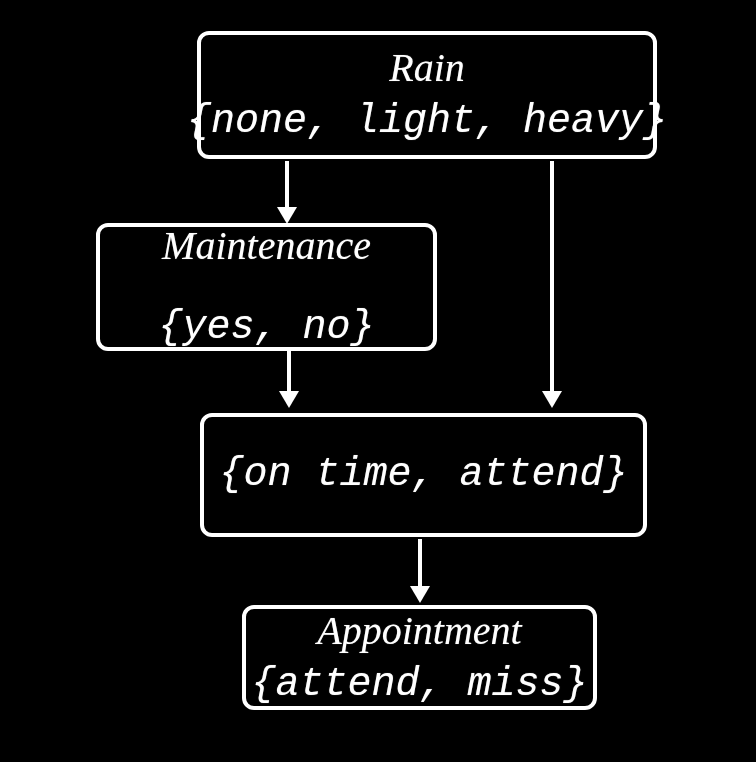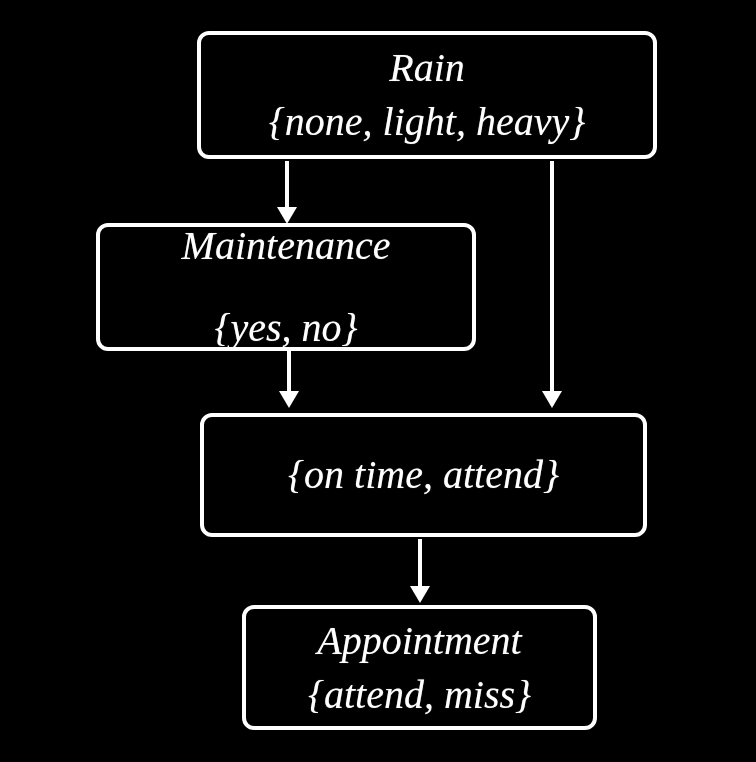--- a/index.html
+++ b/index.html
@@ -26,26 +26,26 @@
     flex-direction: column;
     align-items: center;
     justify-content: center;
     text-align: center;
     font-style: italic;
     font-size: 40px;
     line-height: 1.35;
     text-shadow: 0 0 1px rgba(255,255,255,0.45);
   }
   .node .node-title { white-space: nowrap; }
-  .node .node-values { white-space: nowrap; }
+  .node .node-values { white-space: nowrap; font-family: Liberation Mono, monospace; }
 
   #node-rain        { left: 197px; top:  31px; width: 460px; height: 128px; }
-  #node-maintenance { left:  96px; top: 223px; width: 380px; height: 128px; gap: 28px; }
+  #node-maintenance { left:  96px; top: 223px; width: 341px; height: 128px; gap: 28px; }
   #node-train       { left: 200px; top: 413px; width: 447px; height: 124px; }
-  #node-appointment { left: 242px; top: 605px; width: 355px; height: 125px; }
+  #node-appointment { left: 242px; top: 605px; width: 355px; height: 105px; }
 
   .edge { position: absolute; }
   .edge .shaft {
     position: absolute;
     width: 4px;
     background: #ffffff;
     left: 0;
     top: 0;
   }
   .edge .head {

